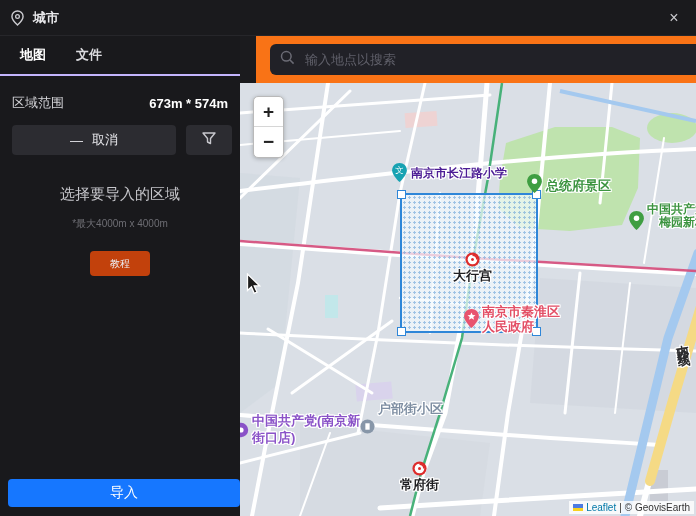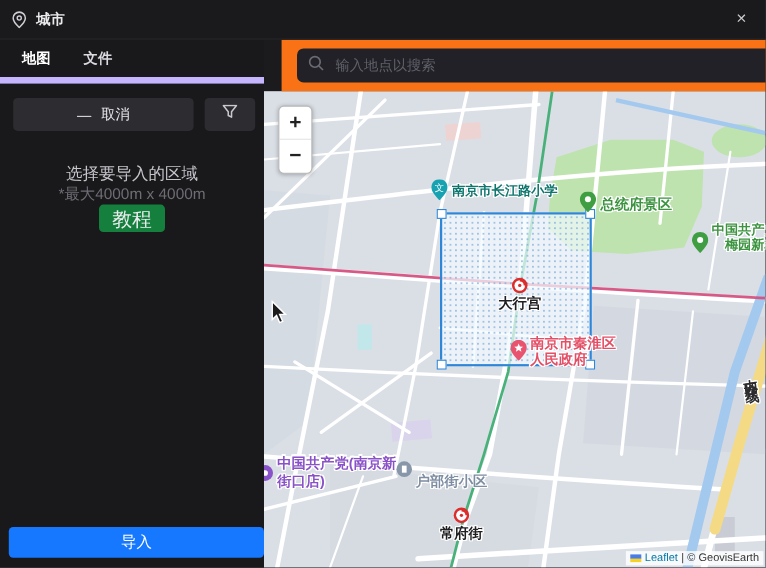--- a/index.html
+++ b/index.html
@@ -12,37 +12,37 @@
     display:flex; align-items:center; background:#1a1a1d; border-bottom:1px solid #26262a; z-index:5; }
   .topbar .pin { margin-left:11px; display:flex; align-items:center; }
   .topbar .title { margin-left:9px; color:#e9e9ec; font-size:13px; font-weight:bold; }
   .close-btn { position:absolute; right:13px; top:9px; width:18px; height:18px; color:#c9c9cd;
     font-size:16px; line-height:18px; text-align:center; cursor:pointer; }
 
   
   .sidebar { position:absolute; left:0; top:36px; width:240px; height:480px;
     background:#19191c; display:flex; flex-direction:column; z-index:4; }
   .tabs { height:40px; display:flex; align-items:center; padding-left:20px;
-    border-bottom:6px solid #c4b5fd; }
+    border-bottom:2px solid #c4b5fd; }
   .tab { font-size:13px; font-weight:bold; color:#ffffff; margin-right:30px; cursor:pointer; }
   .tab.inactive { color:#dadade; }
   .area-row { display:flex; justify-content:space-between; align-items:center;
     margin:18px 12px 0 12px; }
   .area-label { color:#d6d6da; font-size:13px; }
   .area-value { color:#ffffff; font-size:13px; font-weight:bold; }
   .btn-row { display:flex; margin:13px 8px 0 12px; gap:10px; }
   .cancel-btn { flex:1; height:30px; background:#2c2c31; border-radius:4px; color:#e8e8ec;
     font-size:13px; display:flex; align-items:center; justify-content:center; gap:9px; cursor:pointer; }
   .cancel-dash { font-size:13px; color:#e8e8ec; }
   .filter-btn { width:46px; height:30px; background:#2c2c31; border-radius:4px;
     display:flex; align-items:center; justify-content:center; cursor:pointer; }
   .hint-title { margin-top:30px; text-align:center; color:#c5c5ca; font-size:15px; }
-  .hint-sub { text-align:center; color:#6d6d73; font-size:14px; }
-  .tutorial-btn { margin:0 auto 0 auto; width:60px; height:25px; background:#15803d;
-    border-radius:4px; color:#ececf0; font-size:18px; display:flex; align-items:center;
+  .hint-sub { margin-top:13px; text-align:center; color:#6d6d73; font-size:10px; }
+  .tutorial-btn { margin:20px auto 0 auto; width:60px; height:25px; background:#c2410c;
+    border-radius:4px; color:#ececf0; font-size:10px; display:flex; align-items:center;
     justify-content:center; cursor:pointer; }
   .import-btn { position:absolute; left:8px; right:0; bottom:9px; height:28px;
     background:#1677ff; border-radius:4px; color:#ffffff; font-size:14px;
     display:flex; align-items:center; justify-content:center; cursor:pointer; }
 
   
   .map-header { position:absolute; left:256px; top:36px; width:456px; height:47px;
     background:#f97316; z-index:4; }
   .search-bar { position:absolute; left:14px; right:8px; top:8px; height:31px;
     background:#212127; border-radius:6px; display:flex; align-items:center; padding-left:10px; }
@@ -62,21 +62,21 @@
   .handle { position:absolute; width:9px; height:9px; background:#ffffff;
     border:1.5px solid #2e86d8; }
   .h-tl { left:-5px; top:-5px; } .h-tr { right:-5px; top:-5px; }
   .h-bl { left:-5px; bottom:-5px; } .h-br { right:-5px; bottom:-5px; }
 
   .map-label { position:absolute; font-weight:bold; white-space:nowrap;
     text-shadow:-1px -1px 0 #fff, 1px -1px 0 #fff, -1px 1px 0 #fff, 1px 1px 0 #fff,
       0 -1px 0 #fff, 0 1px 0 #fff, -1px 0 0 #fff, 1px 0 0 #fff; }
   .marker { position:absolute; }
 
-  .lbl-teal { color:#0f766e; font-size:12px;text-align:center; }
+  .lbl-teal { color:#4c1d95; font-size:12px;text-align:center; }
   .lbl-green { color:#3c9440; font-size:12px; }
   .lbl-black { color:#1f1f22; font-size:13px; }
   .lbl-red { color:#e34f66; font-size:13px; line-height:15px; }
   .lbl-purple { color:#8a52c8; font-size:13px; line-height:16px; }
   .lbl-gray { color:#7e8ea2; font-size:13px; }
   .lbl-vert { color:#2c2c2e; font-size:12.5px; writing-mode:vertical-rl;
     letter-spacing:3px; transform:rotate(-8deg); }
 
   .zoom-ctl { position:absolute; left:13px; top:13px; width:31px; background:#ffffff;
     border:1px solid #b9b9b9; border-radius:5px; box-shadow:0 1px 4px rgba(0,0,0,.25); z-index:3; }
@@ -109,20 +109,24 @@
     <span class="title">城市</span>
     <span class="close-btn">×</span>
   </div>
 
   <div class="sidebar">
     <div class="tabs">
       <span class="tab">地图</span>
       <span class="tab inactive">文件</span>
     </div>
 
+    <div class="area-row">
+      <span class="area-label">区域范围</span>
+      <span class="area-value">673m * 574m</span>
+    </div>
 
     <div class="btn-row">
       <div class="cancel-btn">
         <span class="cancel-dash">—</span>
         <span>取消</span>
       </div>
       <div class="filter-btn">
         <span>
           <svg width="14" height="13" viewBox="0 0 14 13">
             <path d="M1,1 L13,1 L8.5,6.5 L8.5,11.5 L5.5,10 L5.5,6.5 Z" fill="none" stroke="#c8c8cd" stroke-width="1.4" stroke-linejoin="round"></path>
@@ -261,21 +265,21 @@
     </span>
     <span class="map-label lbl-purple" style="left:12px; top:330px;">中国共产党(南京新</span>
     <span class="map-label lbl-purple" style="left:12px; top:347px;">街口店)</span>
 
     <span class="marker" style="left:120px; top:336px;">
       <svg width="15" height="15" viewBox="0 0 14 14">
         <circle cx="7" cy="7" r="6.6" fill="#8796a8"></circle>
         <rect x="5" y="4" width="4" height="6" fill="#ffffff"></rect>
       </svg>
     </span>
-    <span class="map-label lbl-gray" style="left:138px; top:346px;">户部街小区</span>
+    <span class="map-label lbl-gray" style="left:138px; top:317px;">户部街小区</span>
 
     <span class="marker" style="left:172px; top:378px;">
       <svg width="15" height="15" viewBox="0 0 14 14">
         <circle cx="7" cy="7" r="6.6" fill="#dd2c2c"></circle>
         <circle cx="7" cy="7" r="4.5" fill="#ffffff"></circle>
         <path d="M7,2.8 A4.2,4.2 0 0 1 11.2,7" stroke="#dd2c2c" stroke-width="1.7" fill="none"></path>
         <circle cx="7" cy="7" r="1.4" fill="#dd2c2c"></circle>
       </svg>
     </span>
     <span class="map-label lbl-black" style="left:160px; top:393px;">常府街</span>

